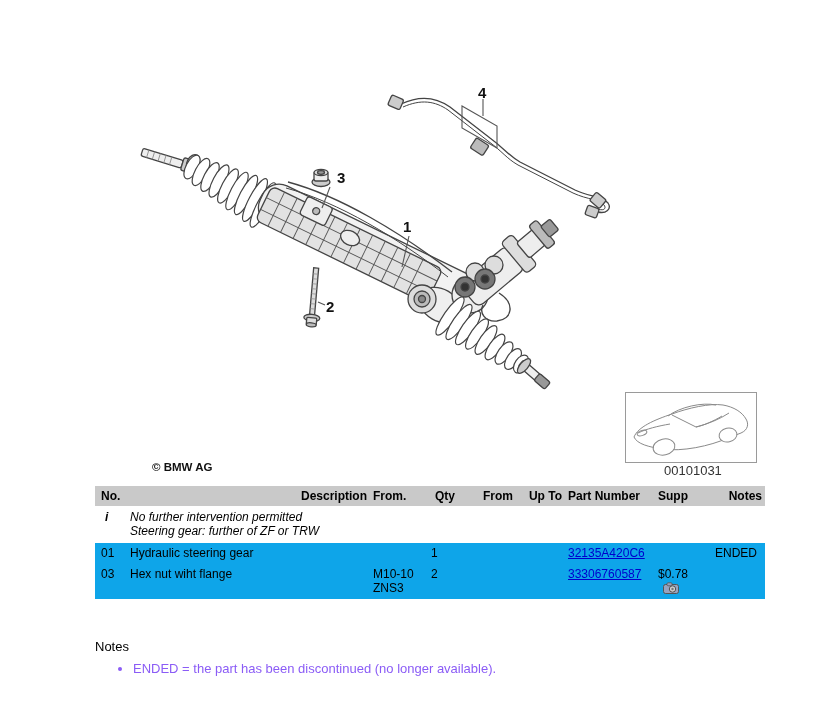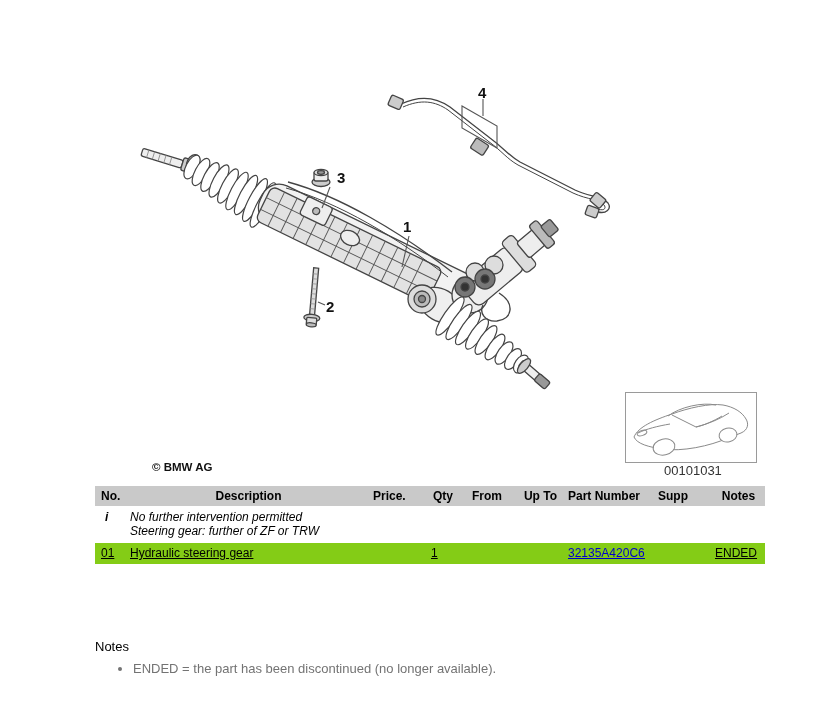--- a/index.html
+++ b/index.html
@@ -10,36 +10,36 @@
   #diagram-svg{position:absolute;left:0;top:0;}
   .callout{position:absolute;font:bold 15px "Liberation Sans",sans-serif;color:#111;cursor:pointer;}
   #copyright{position:absolute;left:112px;top:461px;font:bold 11.5px "Liberation Sans",sans-serif;color:#111;margin-left:40px;}
   #car-box{position:absolute;left:625px;top:392px;width:130px;height:69px;
            border:1px solid #9a9a9a;background:#fff;}
   #image-number{position:absolute;left:664px;top:463px;font:13px "Liberation Sans",sans-serif;color:#333;}
 
   
   table.parts{position:absolute;left:95px;top:486px;width:670px;border-collapse:collapse;
               font:12px "Liberation Sans",sans-serif;color:#000;table-layout:fixed;}
-  table.parts th{background:#c9c9c9;font-weight:bold;padding:3px 3px;height:14px;text-align:center;}
+  table.parts th{background:#c9c9c9;font-weight:bold;padding:3px 3px;height:14px;text-align:right;}
   table.parts th.h-no{text-align:left;padding-left:6px;}
   table.parts th.h-supp,table.parts th.h-pn,table.parts th.h-price{text-align:left;}
   table.parts td{padding:3px 3px 4px 3px;vertical-align:top;line-height:14px;}
   table.parts td.c-no{padding-left:6px;}
-  table.parts tr.alt{background:#84cc16;text-decoration:underline;}
+  table.parts tr.alt{background:#0ea5e9;}
   table.parts td.c-notes{text-align:right;padding-right:8px;}
   table.parts a{color:#0000cc;text-decoration:underline;cursor:pointer;}
   tr.info-row td{padding-top:4px;padding-bottom:5px;font-style:italic;}
   tr.info-row .i-mark{font-style:italic;font-weight:bold;padding-left:10px;}
   .photo-ico{display:inline-block;vertical-align:-2px;margin-left:5px;cursor:pointer;}
 
   
   #notes-title{position:absolute;left:95px;top:639px;font:13px "Liberation Sans",sans-serif;color:#000;}
   #notes-list{position:absolute;left:115px;top:660px;margin:0;padding-left:18px;
-              font:13px "Liberation Sans",sans-serif;color:#737373;}
+              font:13px "Liberation Sans",sans-serif;color:#8b5cf6;}
   #notes-list li{line-height:17px;}
 </style>
 </head>
 <body>
 
 <div id="page">
 
   <svg id="diagram-svg" width="835" height="480" viewBox="0 0 835 480">
     <g fill="none" stroke="#444" stroke-width="1.3">
 
@@ -229,21 +229,21 @@
         <col style="width:58px">
         <col style="width:49px">
       <col style="width:90px">
         <col style="width:57px">
         <col style="width:53px">
     </colgroup>
     <thead>
       <tr>
         <th class="h-no">No.</th>
         <th>Description</th>
-        <th class="h-supp">Price.</th>
+        <th class="h-supp">From.</th>
         <th>Qty</th>
         <th>From</th>
         <th>Up To</th>
         <th class="h-pn">Part Number</th>
         <th class="h-price">Supp</th>
         <th>Notes</th>
       </tr>
     </thead>
     <tbody>
       <tr class="info-row">
@@ -257,20 +257,36 @@
         <td class="c-no">01</td>
         <td>Hydraulic steering gear</td>
         <td></td>
         <td>1</td>
         <td></td>
         <td></td>
         <td><a>32135A420C6</a></td>
         <td></td>
         <td class="c-notes">ENDED</td>
       </tr>
+      <tr class="alt">
+        <td class="c-no">03</td>
+        <td>Hex nut wiht flange</td>
+        <td>M10-10 ZNS3</td>
+        <td>2</td>
+        <td></td>
+        <td></td>
+        <td><a>33306760587</a></td>
+        <td><span>$0.78</span><svg class="photo-ico" width="16" height="12" viewBox="0 0 16 12">
+              <rect x="0.5" y="2.5" width="15" height="9" rx="2" fill="#97a3c0" stroke="#555" stroke-width="1"></rect>
+              <rect x="4" y="0.8" width="5" height="3" rx="1" fill="#97a3c0" stroke="#555" stroke-width=".8"></rect>
+              <circle cx="9.5" cy="7" r="3.2" fill="#cfcfcf" stroke="#444" stroke-width=".9"></circle>
+              <circle cx="9.5" cy="7" r="1.2" fill="#777"></circle>
+            </svg></td>
+        <td class="c-notes"></td>
+      </tr>
     </tbody>
   </table>
 
   <div id="notes-title">Notes</div>
   <ul id="notes-list">
     <li>ENDED = the part has been discontinued (no longer available).</li>
   </ul>
 
 </div>
 

